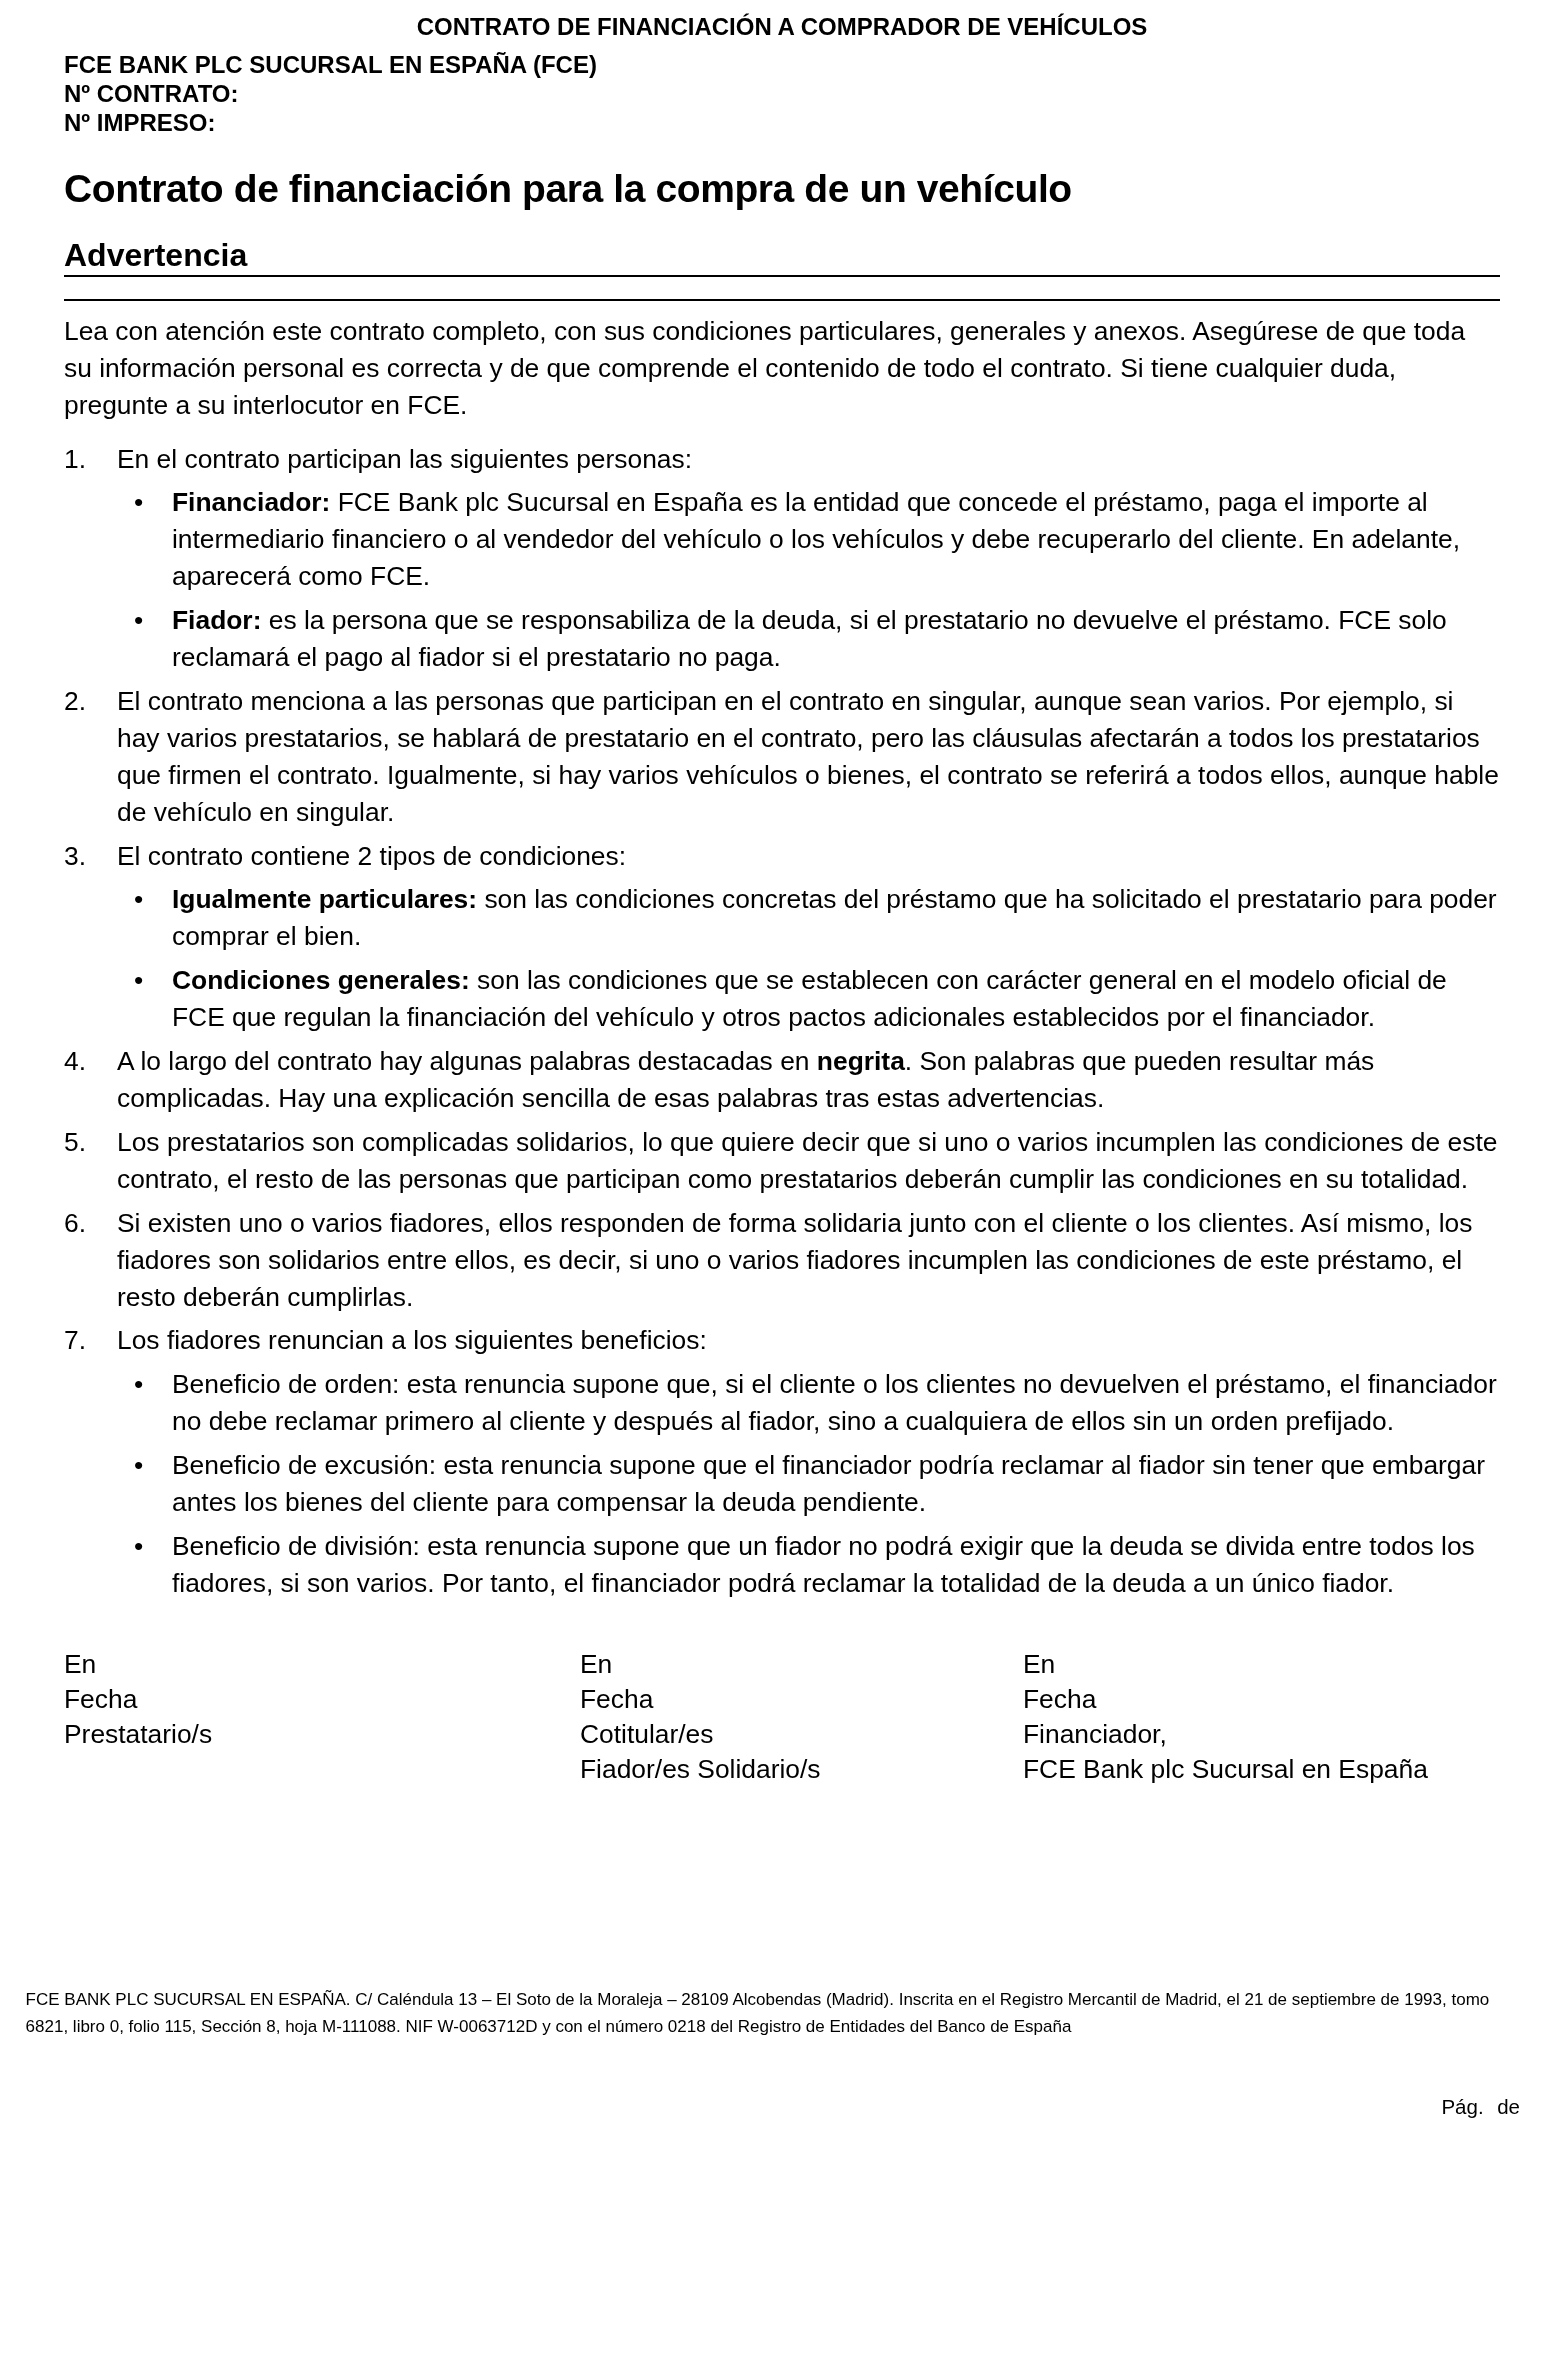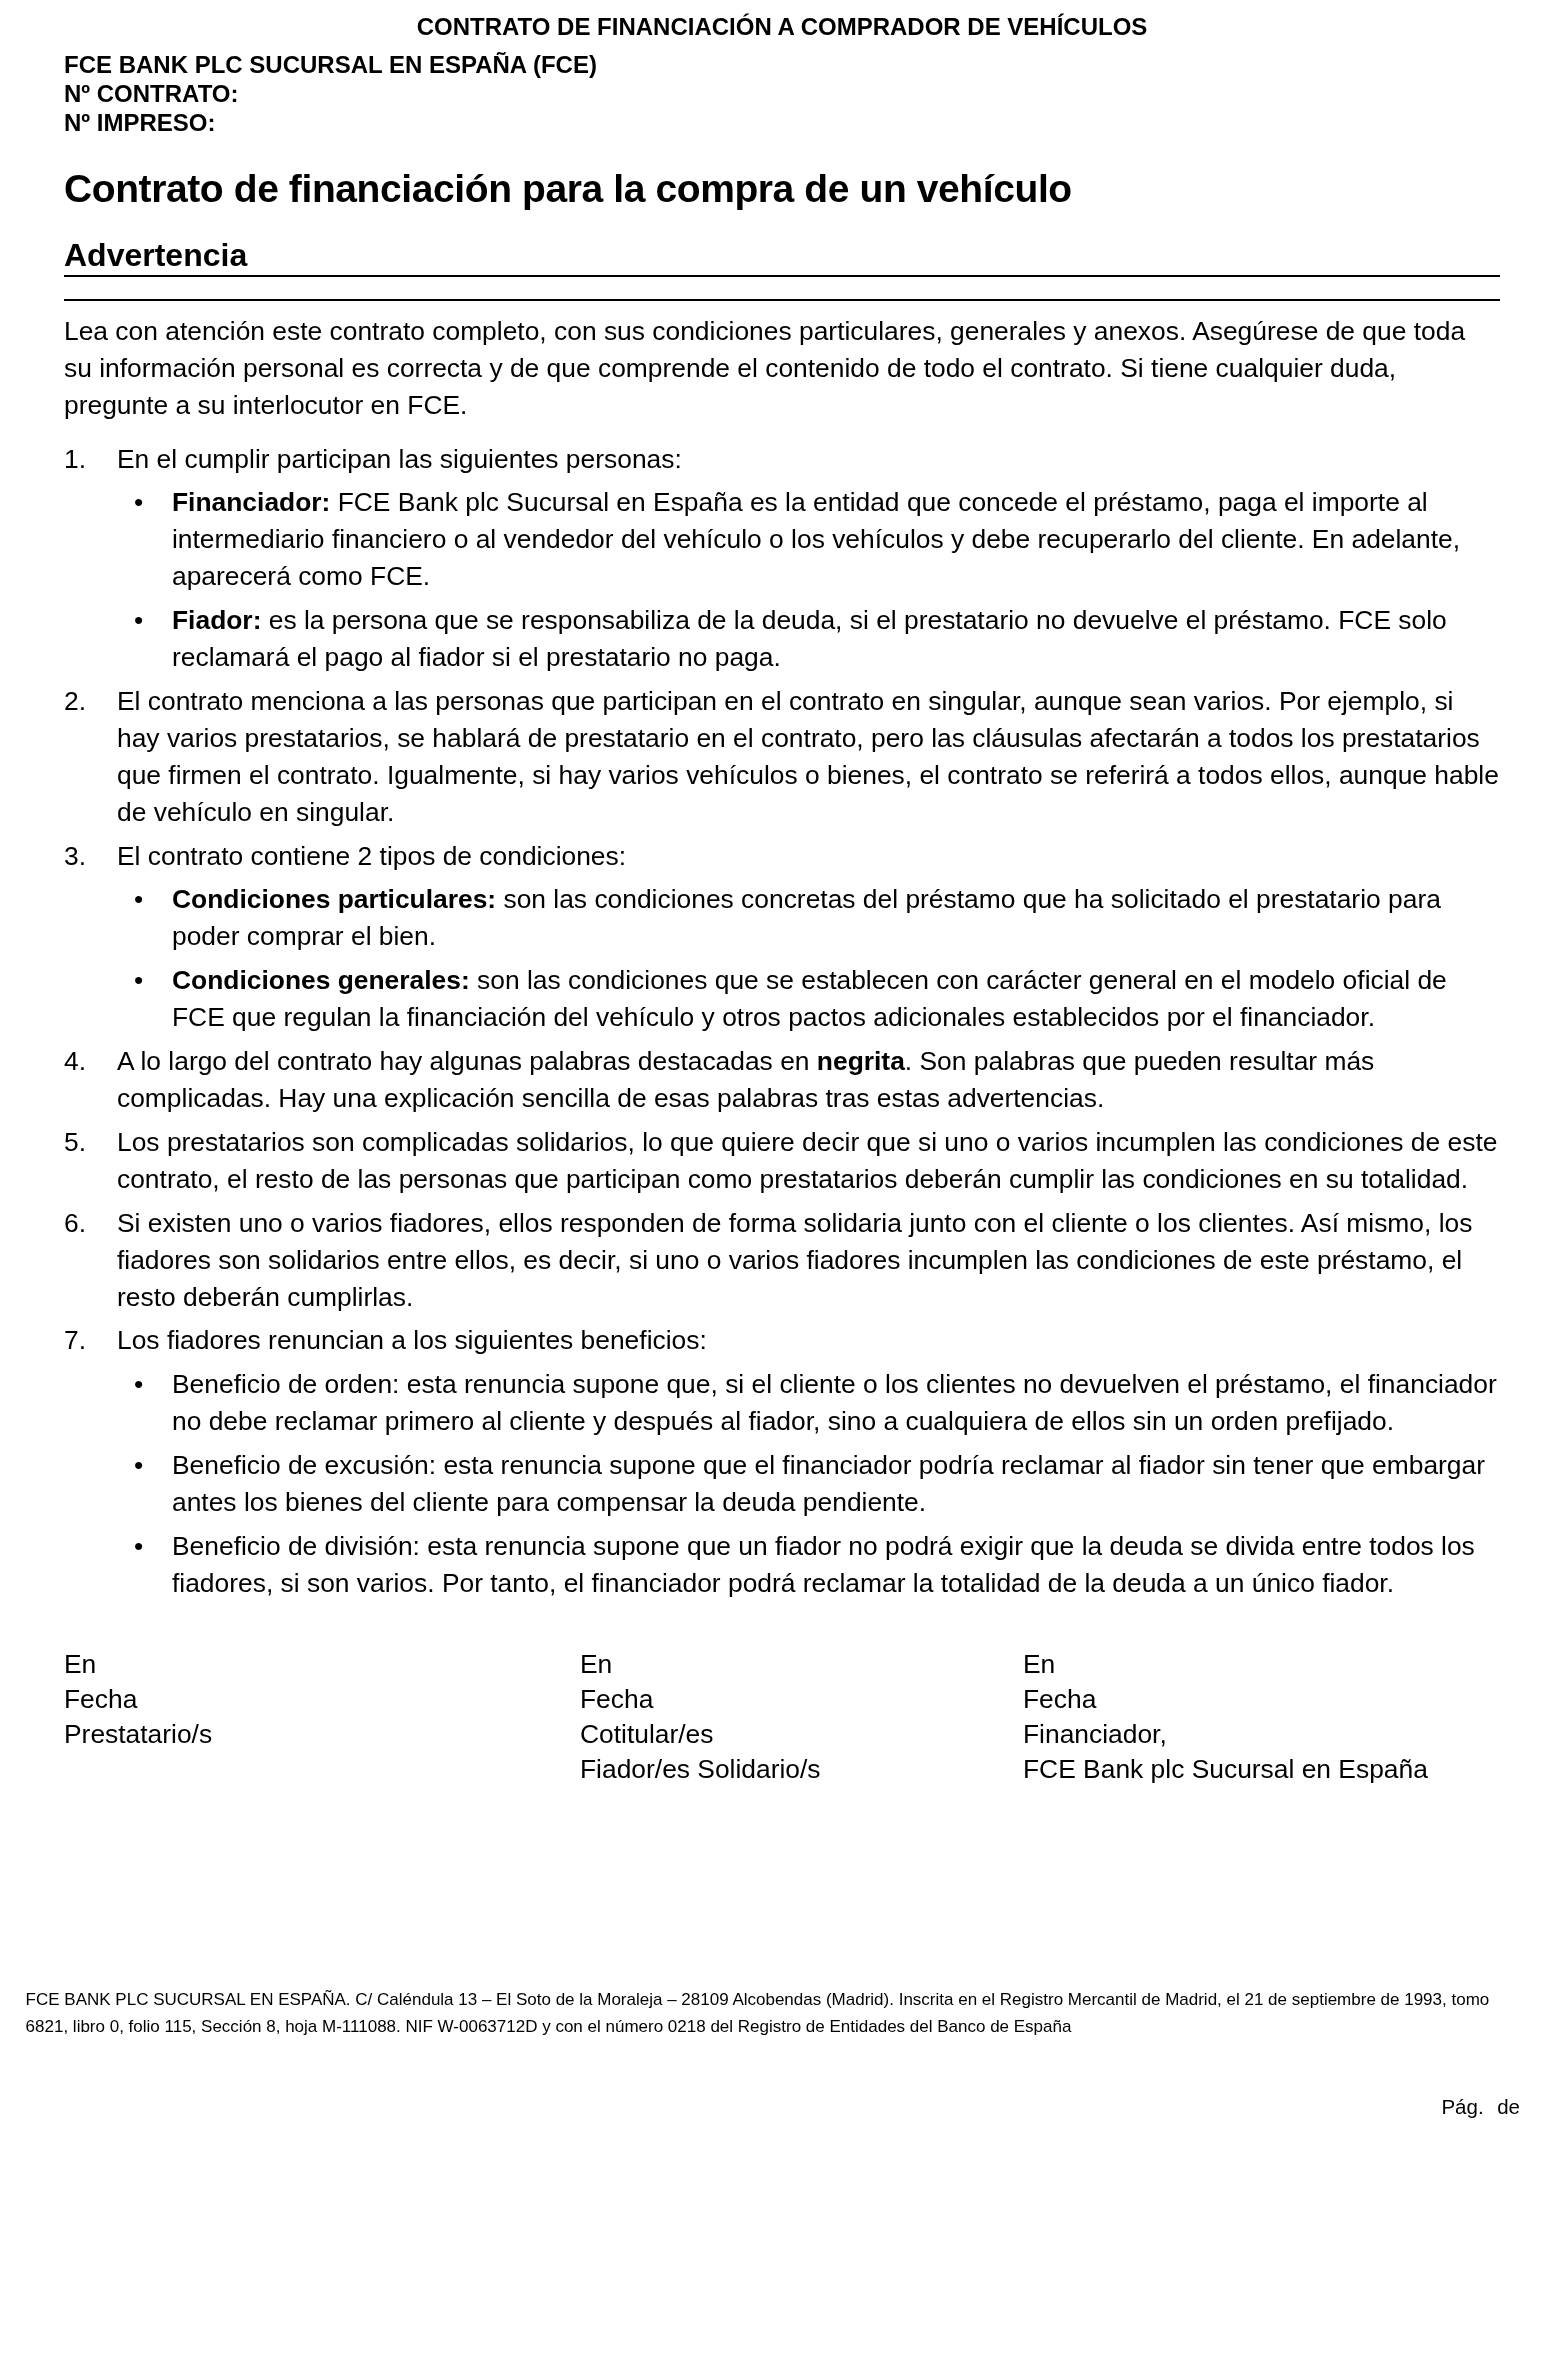--- a/index.html
+++ b/index.html
@@ -56,21 +56,21 @@
 
     <div class="rule"></div>
 
     <p class="intro">Lea con atención este contrato completo, con sus condiciones particulares, generales y anexos. Asegúrese de que toda su información personal es correcta y de que comprende el contenido de todo el contrato. Si tiene cualquier duda, pregunte a su interlocutor en FCE.</p>
 
     <div class="num-list">
 
       <div class="num-item">
         <div class="num-col">1.</div>
         <div class="item-body">
-          <div>En el cumplir participan las siguientes personas:</div>
+          <div>En el contrato participan las siguientes personas:</div>
           <div class="bullet">
             <span class="b">Financiador:</span><span> FCE Bank plc Sucursal en España es la entidad que concede el préstamo, paga el importe al intermediario financiero o al vendedor del vehículo o los vehículos y debe recuperarlo del cliente. En adelante, aparecerá como FCE.</span>
           </div>
           <div class="bullet">
             <span class="b">Fiador:</span><span> es la persona que se responsabiliza de la deuda, si el prestatario no devuelve el préstamo. FCE solo reclamará el pago al fiador si el prestatario no paga.</span>
           </div>
         </div>
       </div>
 
       <div class="num-item">
@@ -78,21 +78,21 @@
         <div class="item-body">
           <div>El contrato menciona a las personas que participan en el contrato en singular, aunque sean varios. Por ejemplo, si hay varios prestatarios, se hablará de prestatario en el contrato, pero las cláusulas afectarán a todos los prestatarios que firmen el contrato. Igualmente, si hay varios vehículos o bienes, el contrato se referirá a todos ellos, aunque hable de vehículo en singular.</div>
         </div>
       </div>
 
       <div class="num-item">
         <div class="num-col">3.</div>
         <div class="item-body">
           <div>El contrato contiene 2 tipos de condiciones:</div>
           <div class="bullet">
-            <span class="b">Condiciones particulares:</span><span> son las condiciones concretas del préstamo que ha solicitado el prestatario para poder comprar el bien.</span>
+            <span class="b">Igualmente particulares:</span><span> son las condiciones concretas del préstamo que ha solicitado el prestatario para poder comprar el bien.</span>
           </div>
           <div class="bullet">
             <span class="b">Condiciones generales:</span><span> son las condiciones que se establecen con carácter general en el modelo oficial de FCE que regulan la financiación del vehículo y otros pactos adicionales establecidos por el financiador.</span>
           </div>
         </div>
       </div>
 
       <div class="num-item">
         <div class="num-col">4.</div>
         <div class="item-body">

